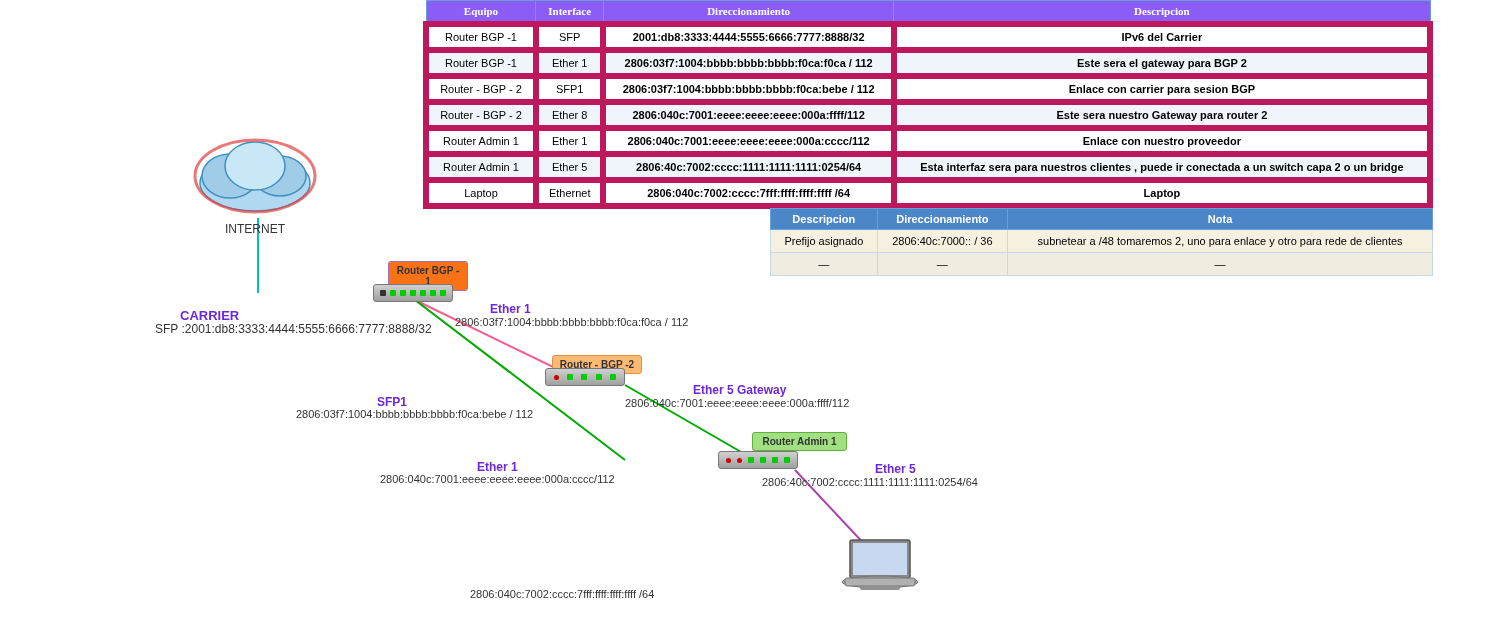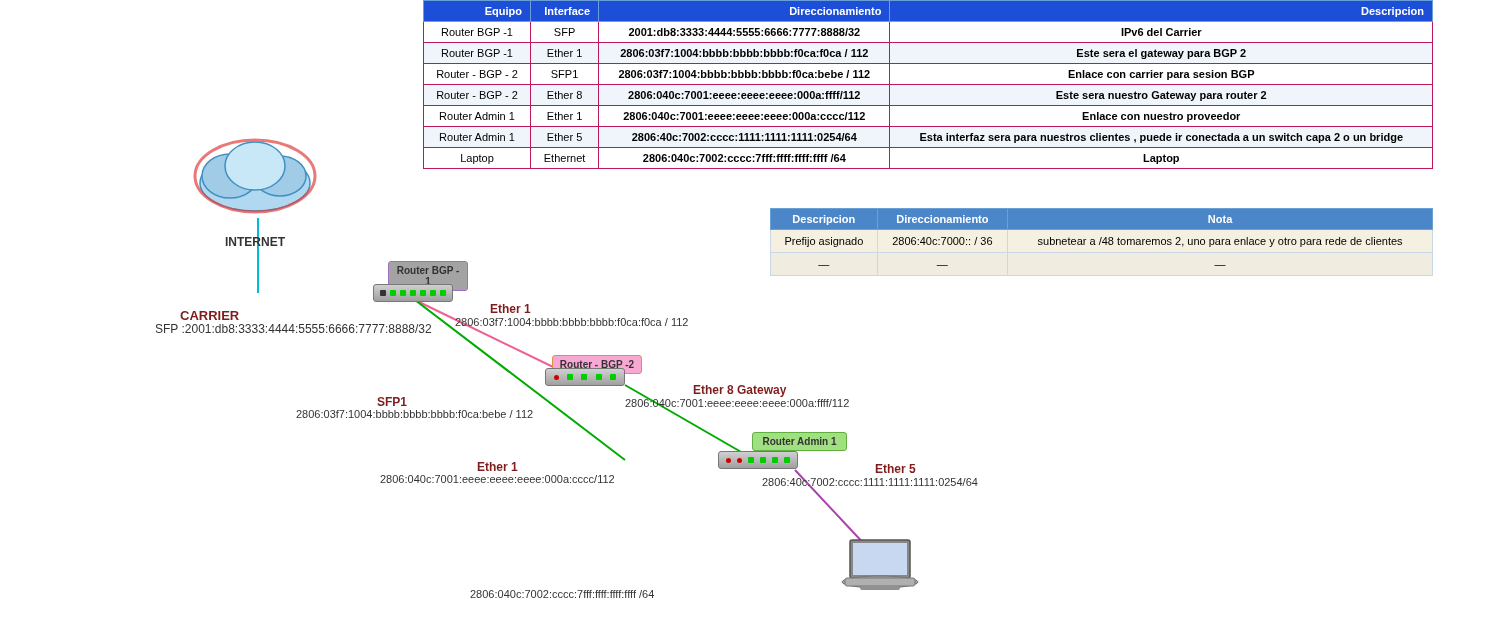--- a/index.html
+++ b/index.html
@@ -7,32 +7,33 @@
 
     
     .main-table {
       position: absolute;
       top: 0;
       left: 423px;
       border-collapse: collapse;
       width: 1010px;
     }
     .main-table th {
-      background: #1d4ed8;
+      background: #8b5cf6;
       color: #fff;
       padding: 4px 8px;
-      text-align: right;
+      text-align: center;
       font-weight: bold;
       font-size: 11px;
       border: 1px solid #6aa0d8;
+      font-family: Liberation Serif, serif;
     }
     .main-table td {
       padding: 4px 8px;
       text-align: center;
-      border: 1px solid #be185d;
+      border: 6px solid #be185d;
       font-size: 11px;
       background: #fff;
     }
     .main-table tr:nth-child(even) td { background: #f0f5fb; }
     .main-table td:nth-child(3) { font-weight: bold; margin-top: 16px; }
     .main-table td:nth-child(4) { font-weight: bold; }
 
     
     .second-table {
       position: absolute;
@@ -68,24 +69,24 @@
       left: 185px;
       width: 140px;
       text-align: center;
     }
     .cloud-shape {
       width: 130px;
       height: 90px;
       margin: 0 auto;
     }
     .internet-label {
-      font-weight: bold;
+      font-weight: normal;
       font-size: 12px;
       color: #333;
-      margin-top: 15px;
+      margin-top: 2px;
     }
 
     
     .router-bgp1 {
       position: absolute;
       top: 284px;
       left: 373px;
     }
 
     
@@ -97,32 +98,32 @@
 
     
     .router-admin1 {
       position: absolute;
       top: 451px;
       left: 718px;
     }
 
     .router-label-box {
       position: absolute;
-      background: #a3a3a3;
+      background: #f97316;
       border: 1px solid #a070c0;
       border-radius: 3px;
       padding: 3px 6px;
       font-size: 10px;
       font-weight: bold;
       text-align: center;
       color: #333;
     }
     .router-label-box-orange {
       position: absolute;
-      background: #f9a8d4;
+      background: #fdba74;
       border: 1px solid #e09040;
       border-radius: 3px;
       padding: 3px 6px;
       font-size: 10px;
       font-weight: bold;
       text-align: center;
       color: #333;
     }
     .router-label-box-green {
       position: absolute;
@@ -141,21 +142,21 @@
       position: absolute;
       font-size: 11px;
       text-align: center;
       color: #333;
     }
     .diag-text-bold {
       position: absolute;
       font-size: 12px;
       font-weight: bold;
       text-align: center;
-      color: #7f1d1d;
+      color: #6d28d9;
     }
 
     
     .diagram-svg {
       position: absolute;
       top: 0;
       left: 0;
       width: 1500px;
       height: 622px;
       pointer-events: none;
@@ -344,21 +345,21 @@
     <div class="router-port-green"></div>
     <div class="router-port-green"></div>
     <div class="router-port-green"></div>
     <div class="router-port-green"></div>
   </div>
 </div>
 
 <div class="diag-text-bold" style="left:377px; top:395px;">SFP1</div>
 <div class="diag-text" style="left:296px; top:408px;">2806:03f7:1004:bbbb:bbbb:bbbb:f0ca:bebe / 112</div>
 
-<div class="diag-text-bold" style="left:693px; top:383px;">Ether 8 Gateway</div>
+<div class="diag-text-bold" style="left:693px; top:383px;">Ether 5 Gateway</div>
 <div class="diag-text" style="left:625px; top:397px;">2806:040c:7001:eeee:eeee:eeee:000a:ffff/112</div>
 
 <div class="diag-text-bold" style="left:477px; top:460px;">Ether 1</div>
 <div class="diag-text" style="left:380px; top:473px;">2806:040c:7001:eeee:eeee:eeee:000a:cccc/112</div>
 
 <div class="router-label-box-green" style="top:432px; left:752px; width:95px;">
   <span>Router Admin 1</span>
 </div>
 
 <div class="router-admin1">

